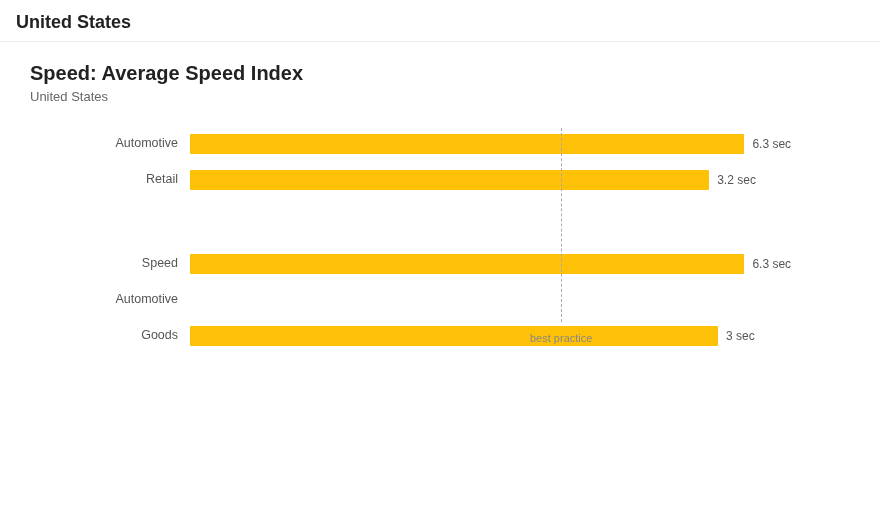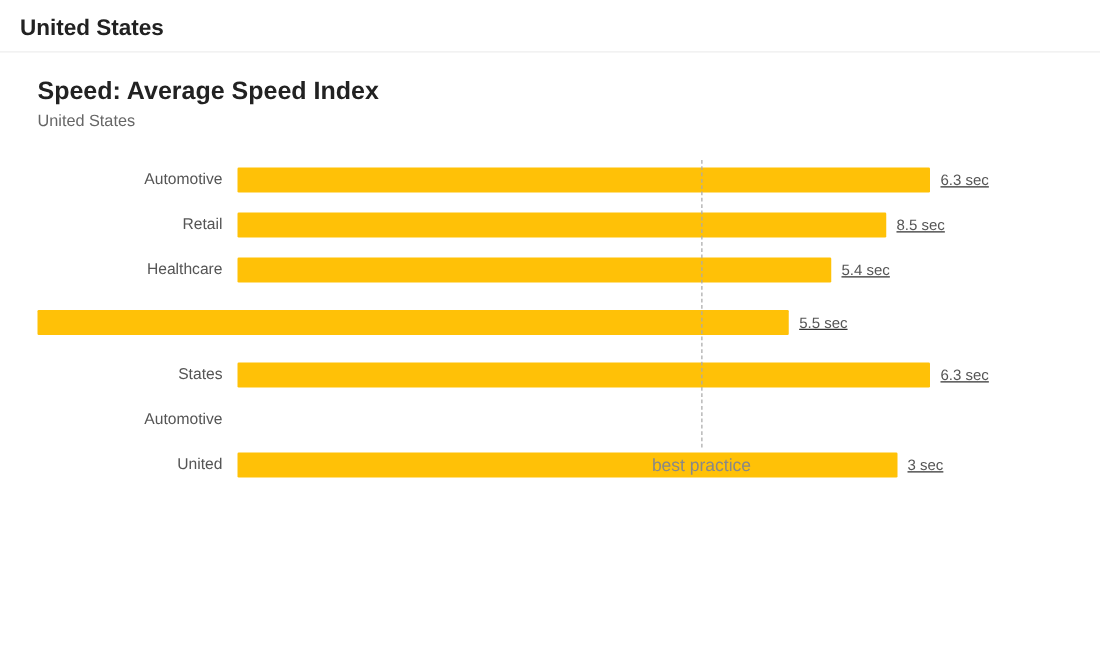--- a/index.html
+++ b/index.html
@@ -73,21 +73,20 @@
       display: flex;
       align-items: center;
     }
 
     .bar-track {
       width: 100%;
       height: 20px;
       position: relative;
       display: flex;
       align-items: center;
-      text-decoration: underline;
     }
 
     .bar-fill {
       height: 20px;
       background: #FFC107;
       border-radius: 1px;
       position: relative;
     }
 
     .bar-value {
@@ -102,21 +101,21 @@
       position: absolute;
       top: 0;
       bottom: 30px;
       border-left: 1.5px dashed #aaa;
       pointer-events: none;
     }
 
     .best-practice-label {
       position: absolute;
       bottom: 8px;
-      font-size: 14px;
+      font-size: 11px;
       color: #888;
       transform: translateX(-50%);
     }
 
     .chart-rows-wrapper {
       position: relative;
     }
   </style>
 </head>
 <body>
@@ -136,55 +135,40 @@
               <div class="bar-fill" style="width: 84%;"></div>
               <span class="bar-value">6.3 sec</span>
             </div>
           </div>
         </div>
         <div class="bar-row">
           <div class="bar-label">Retail</div>
           <div class="bar-wrapper">
             <div class="bar-track">
               <div class="bar-fill" style="width: 78.6667%;"></div>
-              <span class="bar-value">8.5 sec</span>
-            </div>
-          </div>
-        </div>
-        <div class="bar-row">
-          <div class="bar-label">Healthcare</div>
-          <div class="bar-wrapper">
-            <div class="bar-track">
-              <div class="bar-fill" style="width: 72%;"></div>
-              <span class="bar-value">5.4 sec</span>
+              <span class="bar-value">3.2 sec</span>
             </div>
           </div>
         </div>
         <div class="bar-row double">
-          <div class="bar-wrapper">
-            <div class="bar-track">
-              <div class="bar-fill" style="width: 73.3333%;"></div>
-              <span class="bar-value">5.5 sec</span>
-            </div>
-          </div>
         </div>
         <div class="bar-row">
-          <div class="bar-label">States</div>
+          <div class="bar-label">Speed</div>
           <div class="bar-wrapper">
             <div class="bar-track">
               <div class="bar-fill" style="width: 84%;"></div>
               <span class="bar-value">6.3 sec</span>
             </div>
           </div>
         </div>
         <div class="bar-row">
           <div class="bar-label">Automotive</div>
         </div>
         <div class="bar-row">
-          <div class="bar-label">United</div>
+          <div class="bar-label">Goods</div>
           <div class="bar-wrapper">
             <div class="bar-track">
               <div class="bar-fill" style="width: 80%;"></div>
               <span class="bar-value">3 sec</span>
             </div>
           </div>
         </div>
       </div>
     <div class="best-practice-line" id="best-practice-line" style="left: 531.2px;"></div>
     <div class="best-practice-label" id="best-practice-label" style="left: 531.2px;">best practice</div>

